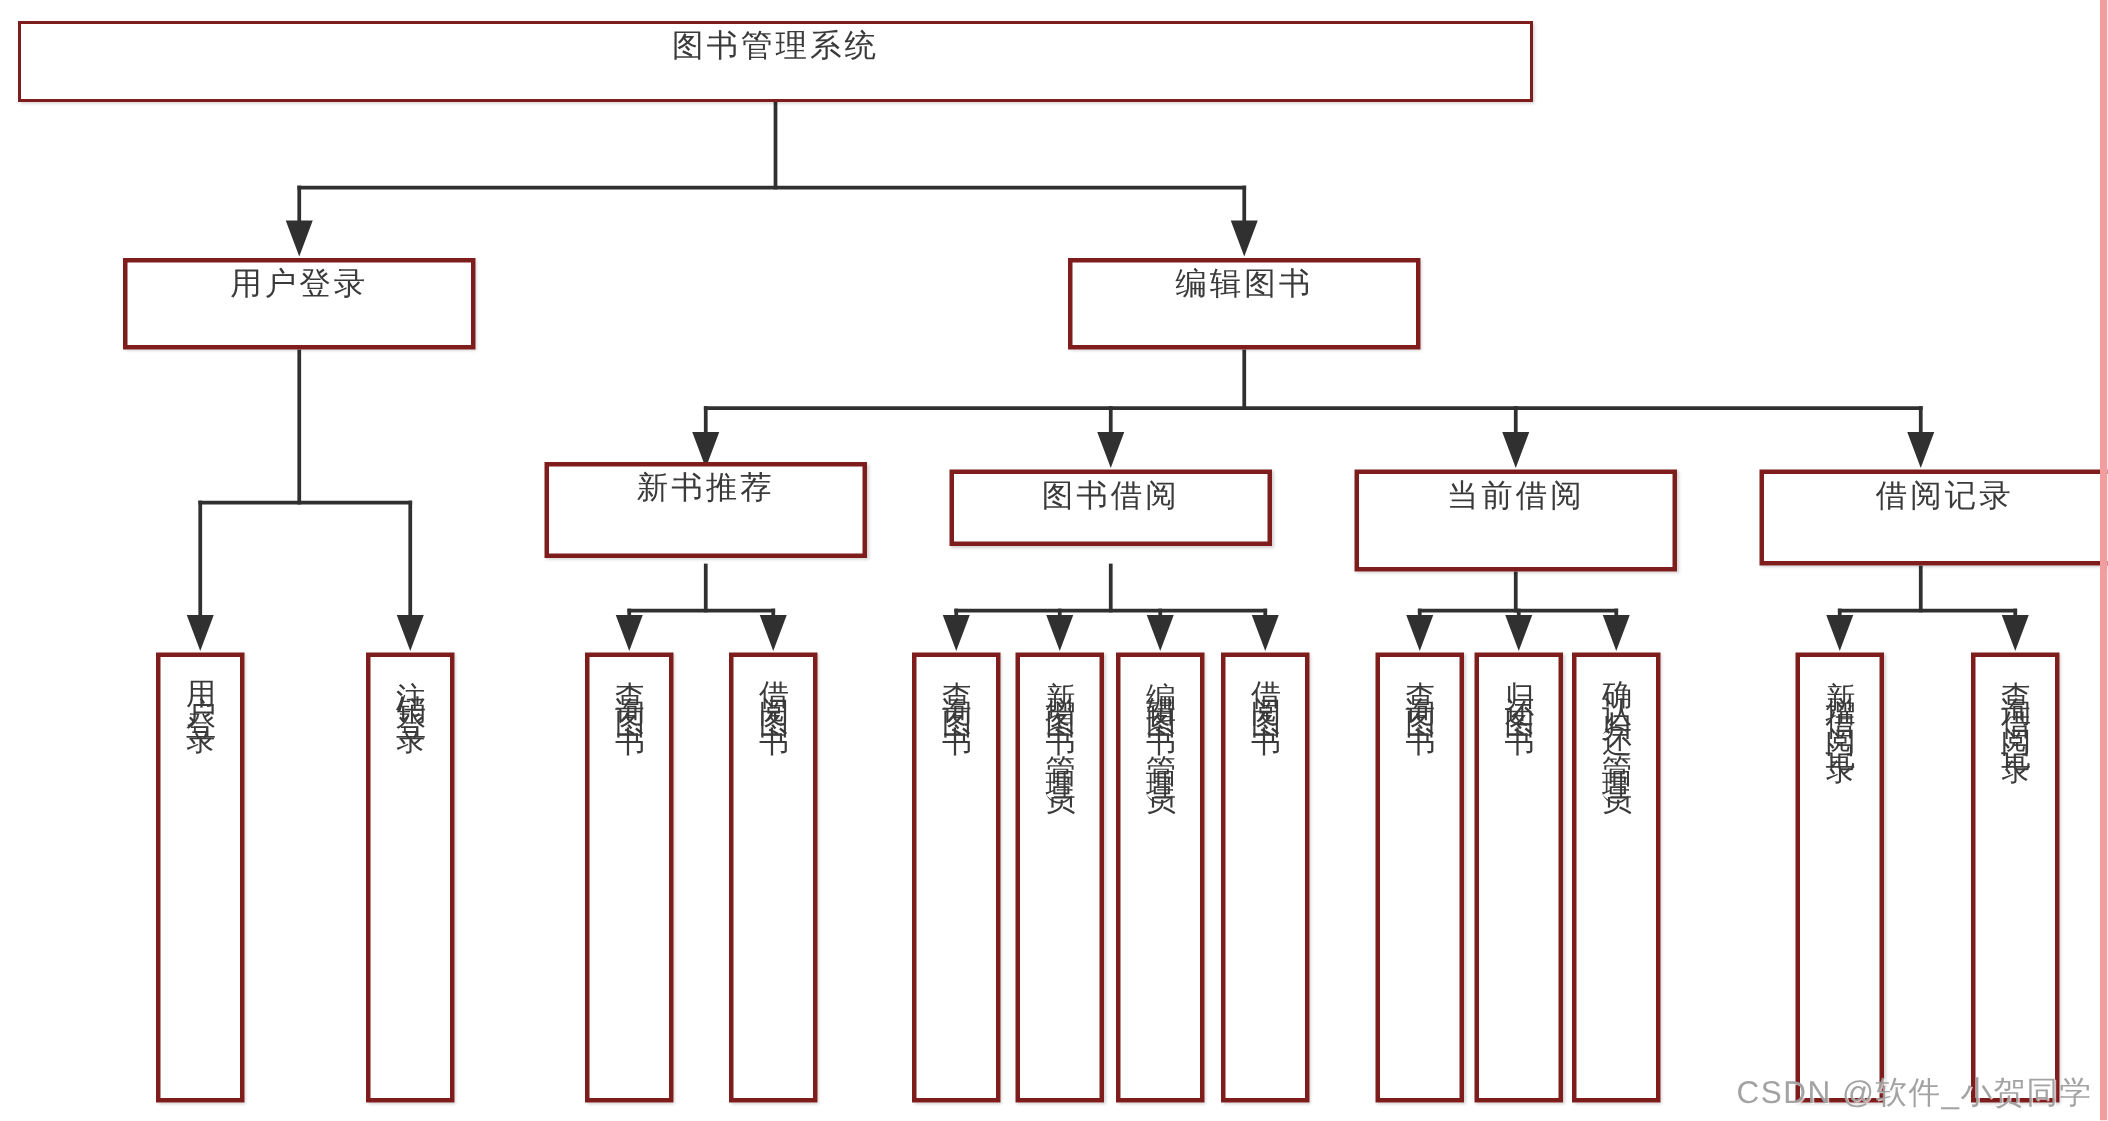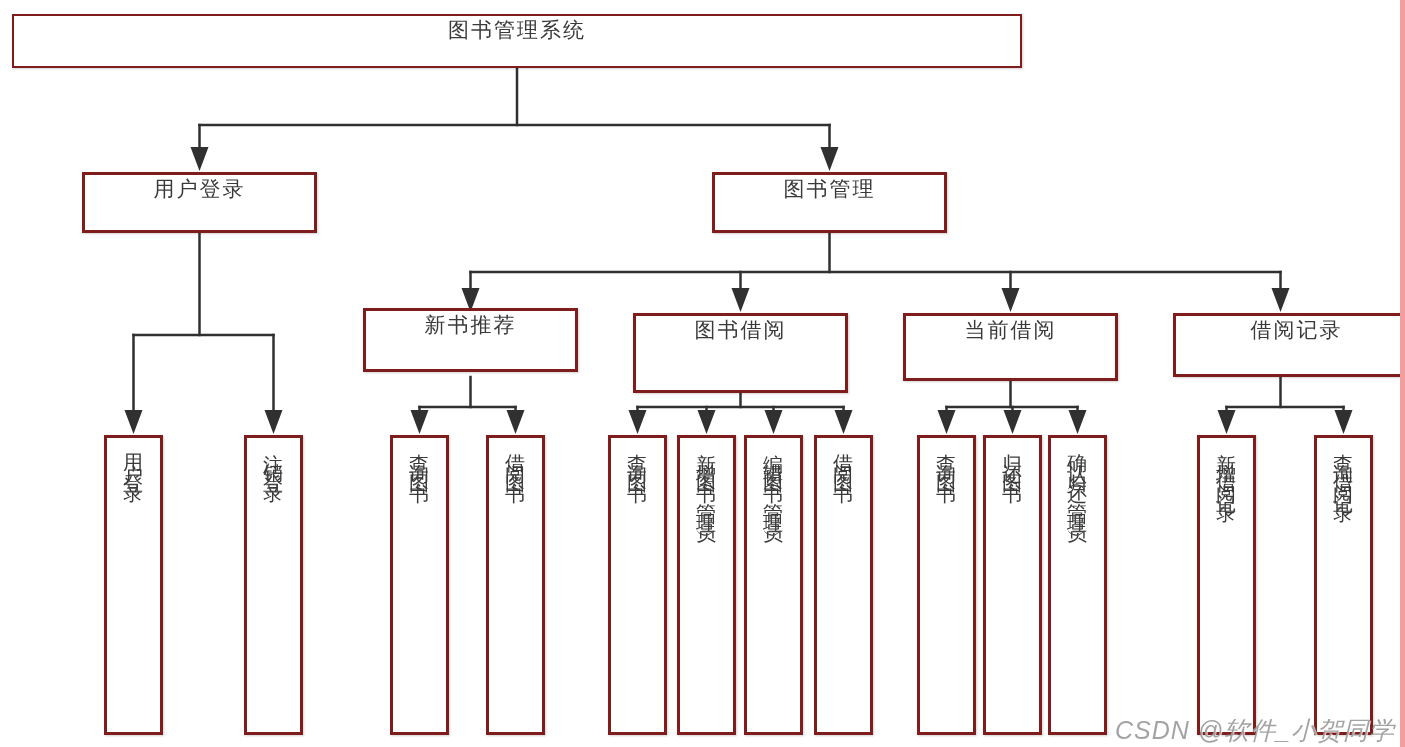--- a/index.html
+++ b/index.html
@@ -17,24 +17,23 @@
     box-shadow:1px 1px 2px rgba(0,0,0,0.18);
   }
   .box .lbl{white-space:nowrap;font-size:21px;letter-spacing:2px;}
   .box.v .lbl{
     writing-mode:vertical-rl;text-orientation:mixed;
     font-size:20px;letter-spacing:10px;line-height:1;
   }
   .root{border-width:2px;}
   #watermark{
     position:absolute;z-index:3;right:10px;top:714px;
-    font-size:25px;letter-spacing:1px;color:rgba(158,158,158,0.95);
+    font-size:21px;letter-spacing:1px;color:rgba(158,158,158,0.95);
     text-shadow:1px 1px 0 rgba(255,255,255,0.7);
     white-space:nowrap;
-    font-style:italic;
   }
   #right-strip{
     position:absolute;z-index:4;right:0;top:0;width:5px;height:747px;
     background:#f29e9e;
   }
 </style>
 </head>
 <body>
 
 <svg id="connectors" width="1405" height="747">
@@ -93,27 +92,27 @@
   </svg>
 
 <div class="box root" style="left:12px;top:14px;width:1010px;height:54px">
   <span class="lbl">图书管理系统</span>
 </div>
 
 <div class="box" style="left:82px;top:172px;width:235px;height:61px">
   <span class="lbl">用户登录</span>
 </div>
 <div class="box" style="left:712px;top:172px;width:235px;height:61px">
-  <span class="lbl">图书管理</span>
+  <span class="lbl">编辑图书</span>
 </div>
 
 <div class="box" style="left:363px;top:308px;width:215px;height:64px">
   <span class="lbl">新书推荐</span>
 </div>
-<div class="box" style="left:633px;top:313px;width:215px;height:80px">
+<div class="box" style="left:633px;top:313px;width:215px;height:51px">
   <span class="lbl">图书借阅</span>
 </div>
 <div class="box" style="left:903px;top:313px;width:215px;height:68px">
   <span class="lbl">当前借阅</span>
 </div>
 <div class="box" style="left:1173px;top:313px;width:247px;height:64px">
   <span class="lbl">借阅记录</span>
 </div>
 
 <div class="box v" style="left:104px;top:435px;width:59px;height:300px">

